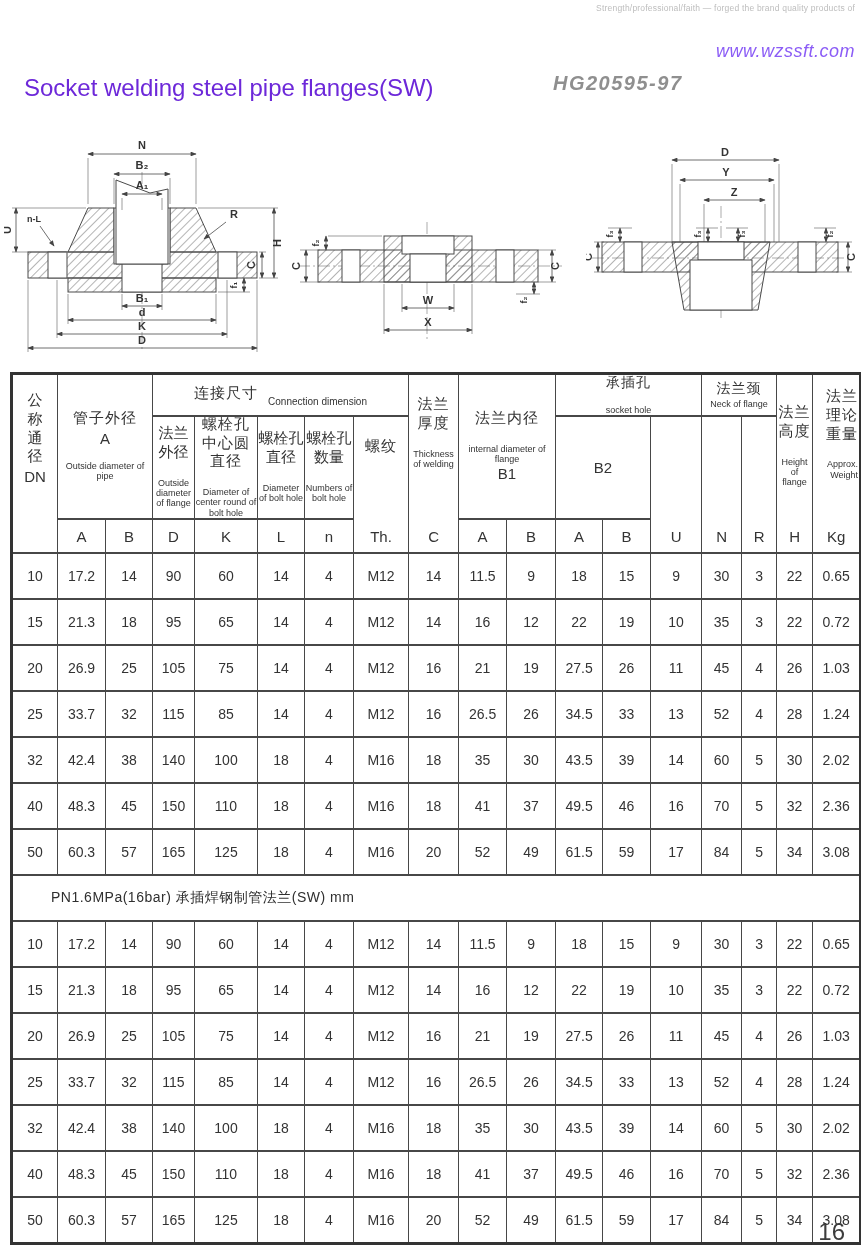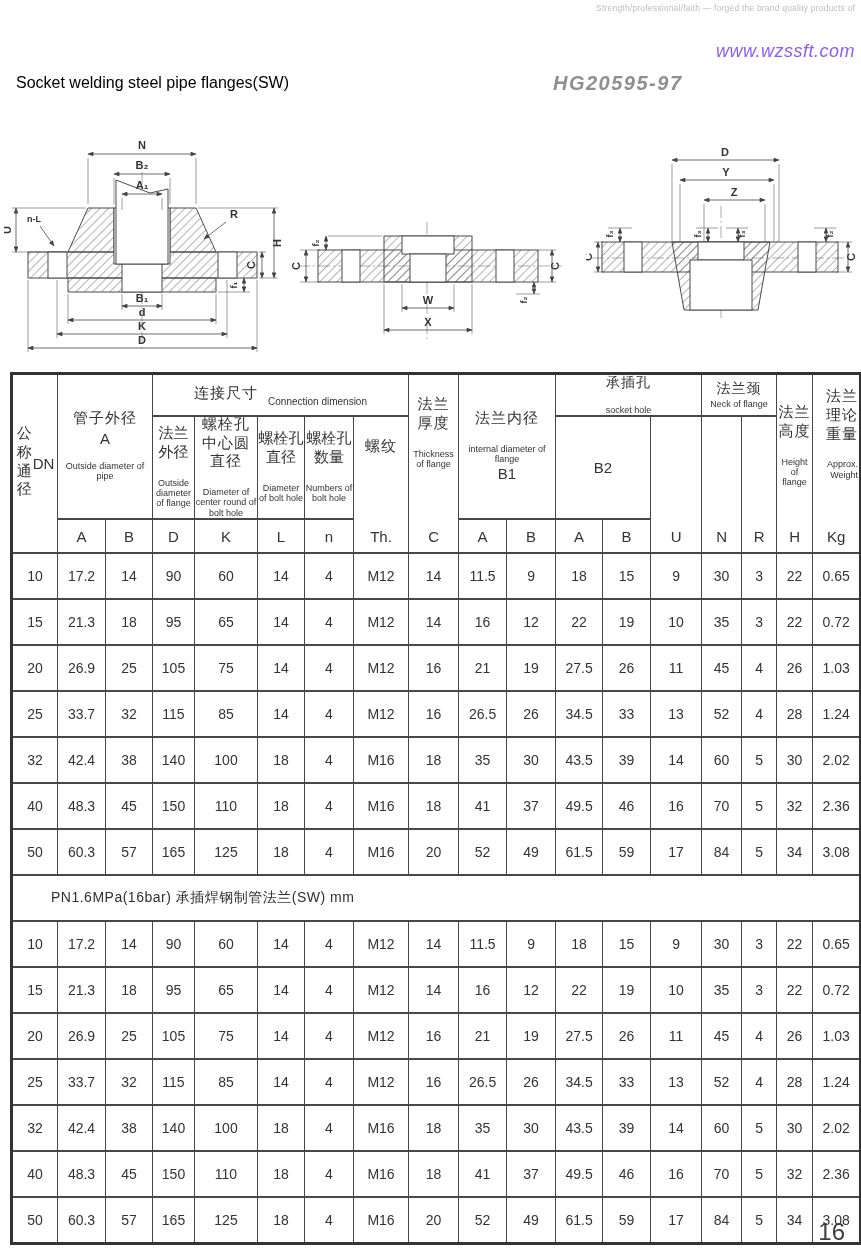--- a/index.html
+++ b/index.html
@@ -2,21 +2,21 @@
 <html><head>
 <meta charset="utf-8">
 <style>
   * { margin:0; padding:0; box-sizing:border-box; }
   body { background:#e8e8e8; font-family:"Liberation Sans","DejaVu Sans",sans-serif; }
   .page { position:relative; width:861px; height:1251px; background:#ffffff; margin:0 auto; overflow:hidden; color:#333; }
 
   .tagline { position:absolute; top:3px; right:6px; font-size:8.5px; color:#bdbdbd; letter-spacing:.2px; }
   .website { position:absolute; top:15px; right:6px; font-size:18px; font-style:italic; color:#8b5cf6; letter-spacing:.5px;margin-top:26px; }
   .title   { position:absolute; top:33px; left:8px; font-size:28px; color:#2d2d2d; white-space:nowrap; letter-spacing:.3px; }
-  .subtitle{ position:absolute; top:74px; left:16px; font-size:16px; color:#000000; }
+  .subtitle{ position:absolute; top:74px; left:24px; font-size:24px; color:#6d28d9; }
   .standard{ position:absolute; top:72px; left:553px; font-size:20px; font-weight:bold; font-style:italic; color:#8f8f8f; letter-spacing:1.5px; }
 
   .drawing { position:absolute; }
   .d1 { left:4px;  top:134px; }
   .d2 { left:290px; top:192px; }
   .d3 { left:586px; top:144px; }
   svg .part   { fill:#ffffff; stroke:#4a4a4a; stroke-width:1; }
   svg .hpart  { stroke:#4a4a4a; stroke-width:1; }
   svg .dim    { stroke:#4a4a4a; stroke-width:.8; fill:none; }
   svg .ext    { stroke:#5a5a5a; stroke-width:.6; }
@@ -30,21 +30,21 @@
   .tbl tbody td { height:46px; font-size:14px; }
   .hr1 th { height:33px; }
   .hr2 th { height:76px; }
   .hr3 th { height:34px; font-size:15px; }
   .zh  { font-size:15px; letter-spacing:1px; line-height:1.25; display:block;font-family:Liberation Mono, monospace; }
   .en  { font-size:9px;  line-height:1.15; display:block; margin-top:14px; }
   .sym { font-size:15px; display:block; }
   .vflex { display:flex; flex-direction:column; align-items:center; justify-content:center; height:100%; padding:3px 1px; }
   .vbot  { display:flex; flex-direction:column; align-items:center; height:100%; padding:6px 1px 7px 1px; }
   .vbot .sym { margin-top:auto; }
-  .dncell { display:flex; flex-direction:row; align-items:center; justify-content:center; height:141px; }
+  .dncell { display:flex; flex-direction:column; align-items:center; height:141px; }
   .dncell .zh { width:17px; letter-spacing:0; }
   .grp-inline { display:flex; align-items:center; justify-content:center; gap:10px; }
   .sectionrow td { height:49px; text-align:left; padding-left:38px; font-size:17px; letter-spacing:.5px; color:#2f2f2f; }
   .pagenum { position:absolute; right:16px; top:1218px; font-size:24px; color:#3d3d3d; }
 </style>
 </head>
 <body>
 
 <div class="page">
 
@@ -254,21 +254,21 @@
           </th>
           <th colspan="5">
             <div class="grp-inline">
               <span class="zh">连接尺寸</span>
               <span class="en" style="font-size:10px">Connection dimension</span>
             </div>
           </th>
           <th rowspan="3">
             <div class="vbot" style="justify-content:flex-end; padding-top:22px;">
               <span class="zh">法兰厚度</span>
-              <span class="en">Thickness of flange</span>
+              <span class="en">Thickness of welding</span>
               <span class="sym">C</span>
             </div>
           </th>
           <th colspan="2" rowspan="2">
             <div class="vflex">
               <span class="zh">法兰内径</span>
               <span class="en">internal diameter of flange</span>
               <span class="sym">B1</span>
             </div>
           </th>

